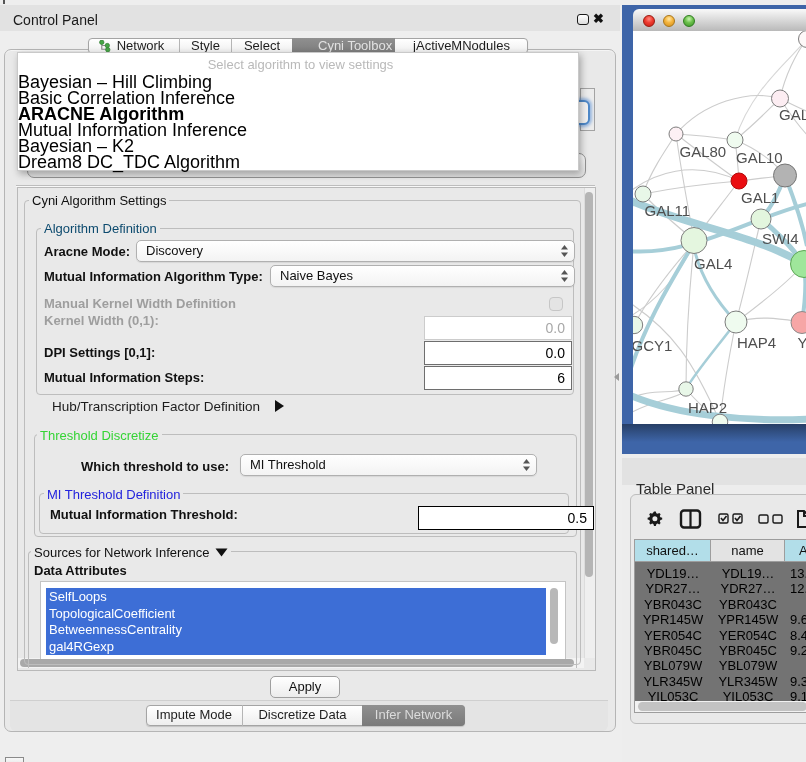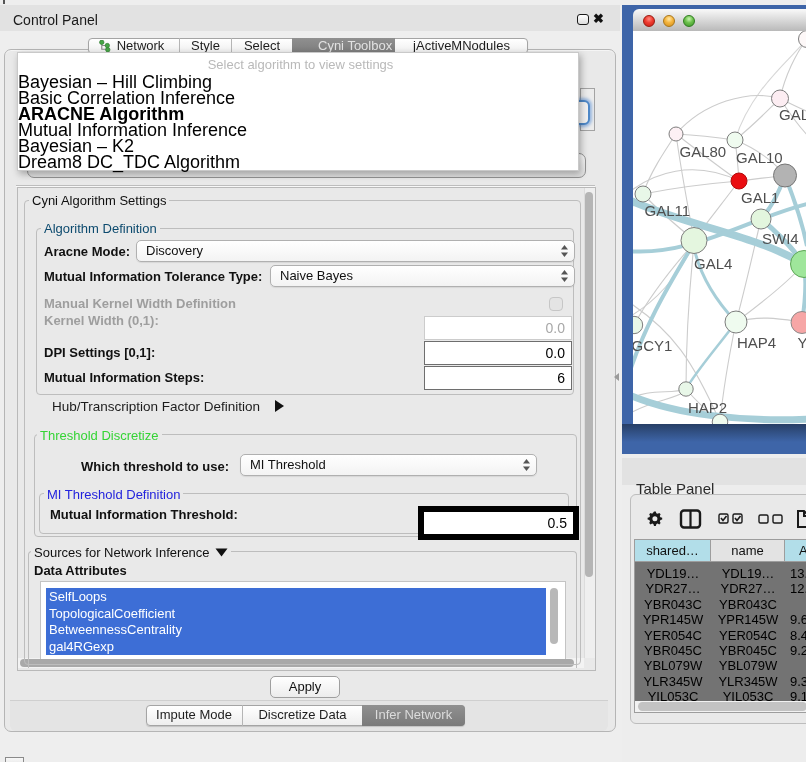--- a/index.html
+++ b/index.html
@@ -51,21 +51,21 @@
 <div class="gt" style="left:29px;top:193px;color:#111;">Cyni Algorithm Settings</div>
 
 <div class="grp" style="left:36px;top:228px;width:536px;height:165px;"></div>
 <div class="gt" style="left:41px;top:221px;color:#0c4a6e;">Algorithm Definition</div>
 <div class="a lbl" style="left:44px;top:244px;">Aracne Mode:</div>
 <div class="combo" style="left:136px;top:240px;width:428px;height:20px;">Discovery
   <svg class="arr" width="9" height="14" viewBox="0 0 9 14">
       <path d="M4.5 1 L8 5.5 L1 5.5 Z" fill="#555"></path>
       <path d="M4.5 13 L8 8.5 L1 8.5 Z" fill="#555"></path>
     </svg></div>
-<div class="a lbl" style="left:44px;top:269px;">Mutual Information Tolerance Type:</div>
+<div class="a lbl" style="left:44px;top:269px;">Mutual Information Algorithm Type:</div>
 <div class="combo" style="left:270px;top:265px;width:294px;height:20px;">Naive Bayes
   <svg class="arr" width="9" height="14" viewBox="0 0 9 14">
       <path d="M4.5 1 L8 5.5 L1 5.5 Z" fill="#555"></path>
       <path d="M4.5 13 L8 8.5 L1 8.5 Z" fill="#555"></path>
     </svg></div>
 <div class="a lbl" style="left:44px;top:296px;color:#9e9e9e;">Manual Kernel Width Definition</div>
 <div class="a" style="left:549px;top:297px;width:12px;height:12px;background:#e4e4e4;border:1px solid #c6c6c6;border-radius:4px;"></div>
 <div class="a lbl" style="left:44px;top:313px;color:#9e9e9e;">Kernel Width (0,1):</div>
 <div class="fld" style="left:424px;top:316px;width:140px;height:22px;border:1px solid #cccccc;color:#a8a8a8;">0.0</div>
 <div class="a lbl" style="left:44px;top:345px;">DPI Settings [0,1]:</div>
@@ -81,21 +81,21 @@
 <div class="gt" style="left:37px;top:428px;color:#35d435;">Threshold Discretize</div>
 <div class="a lbl" style="left:81px;top:459px;">Which threshold to use:</div>
 <div class="combo" style="left:240px;top:454px;width:286px;height:20px;">MI Threshold
   <svg class="arr" width="9" height="14" viewBox="0 0 9 14">
       <path d="M4.5 1 L8 5.5 L1 5.5 Z" fill="#555"></path>
       <path d="M4.5 13 L8 8.5 L1 8.5 Z" fill="#555"></path>
     </svg></div>
 <div class="grp" style="left:39px;top:493px;width:528px;height:39px;"></div>
 <div class="gt" style="left:44px;top:487px;color:#2323dd;">MI Threshold Definition</div>
 <div class="a lbl" style="left:50px;top:507px;">Mutual Information Threshold:</div>
-<div class="fld" style="left:418px;top:506px;width:143px;height:22px;border:6px solid #000000;color:#000;">0.5</div>
+<div class="fld" style="left:418px;top:506px;width:143px;height:22px;border:1px solid #000000;color:#000;padding-left:25px;">0.5</div>
 
 <div class="grp" style="left:28px;top:551px;width:547px;height:116px;border-bottom:none;border-bottom-left-radius:0;border-bottom-right-radius:0;"></div>
 <div class="gt" style="left:31px;top:545px;color:#111;">Sources for Network Inference <svg width="13" height="9" viewBox="0 0 13 9" style="margin-left:2px;">
       <path d="M0.5 0.5 L12.5 0.5 L6.5 8.5 Z" fill="#111"></path>
     </svg></div>
 <div class="a lbl" style="left:34px;top:563px;">Data Attributes</div>
 <div class="a" style="left:40px;top:581px;width:524px;height:77px;background:#fff;border:1px solid #c4c4c4;border-bottom:none;"></div>
 <div class="a" style="left:46px;top:588px;width:500px;height:67px;background:#3d6ed6;"></div>
 <div class="a" style="left:49px;top:589px;width:490px;font-size:13px;color:#fff;line-height:16.7px;">SelfLoops<br>TopologicalCoefficient<br>BetweennessCentrality<br>gal4RGexp</div>
 <div class="a" style="left:550px;top:588px;width:8px;height:56px;background:#b8b8b8;border-radius:4px;"></div>

